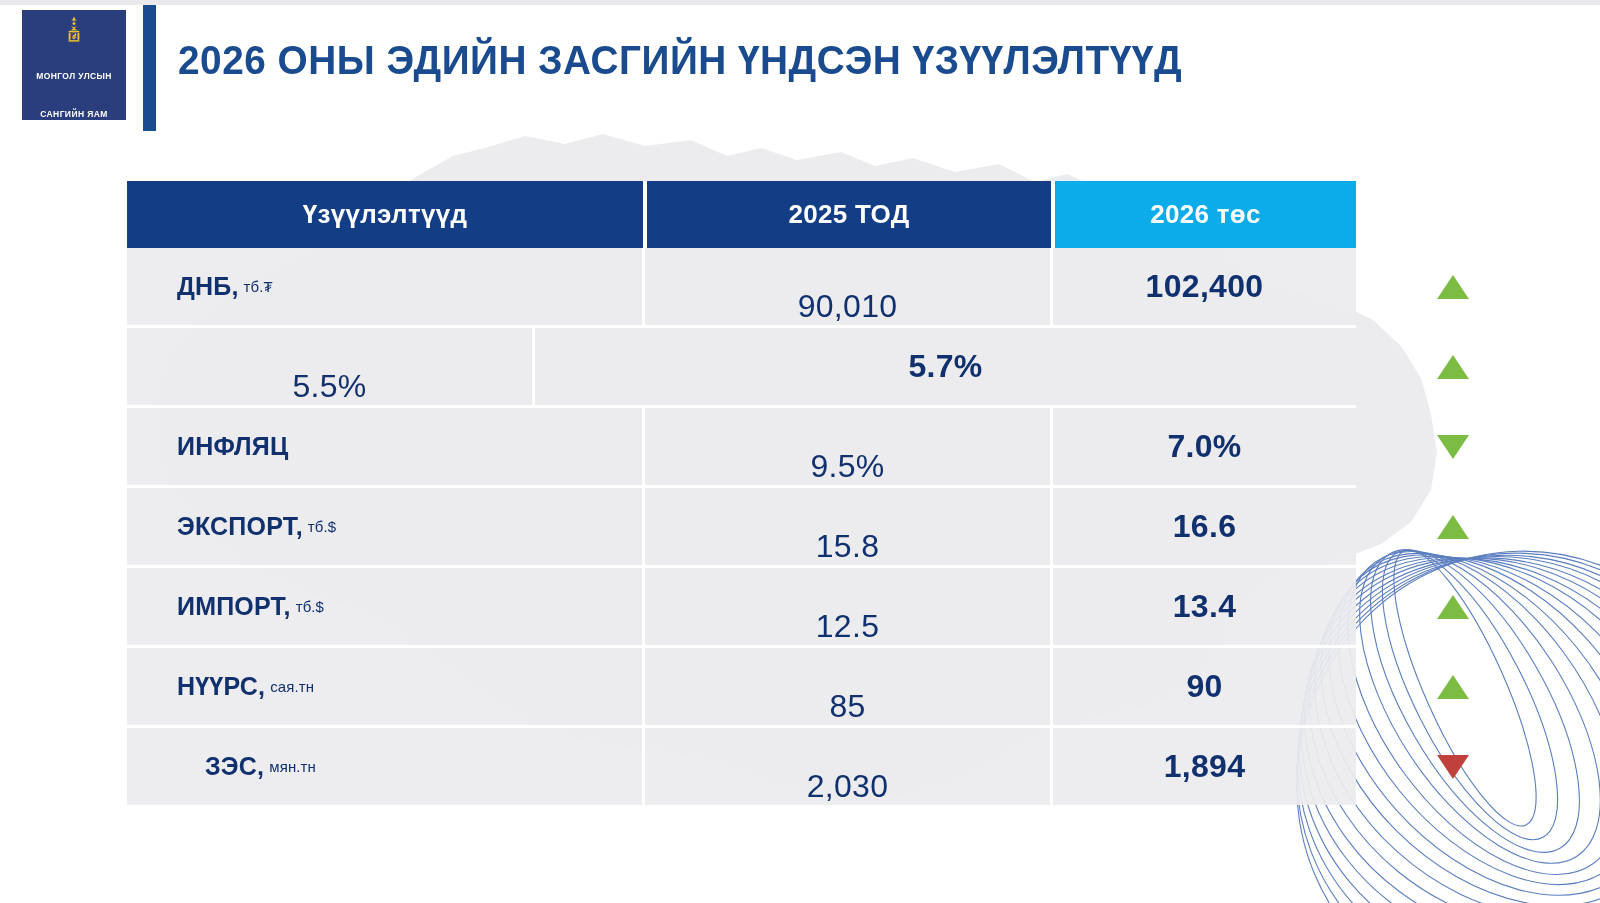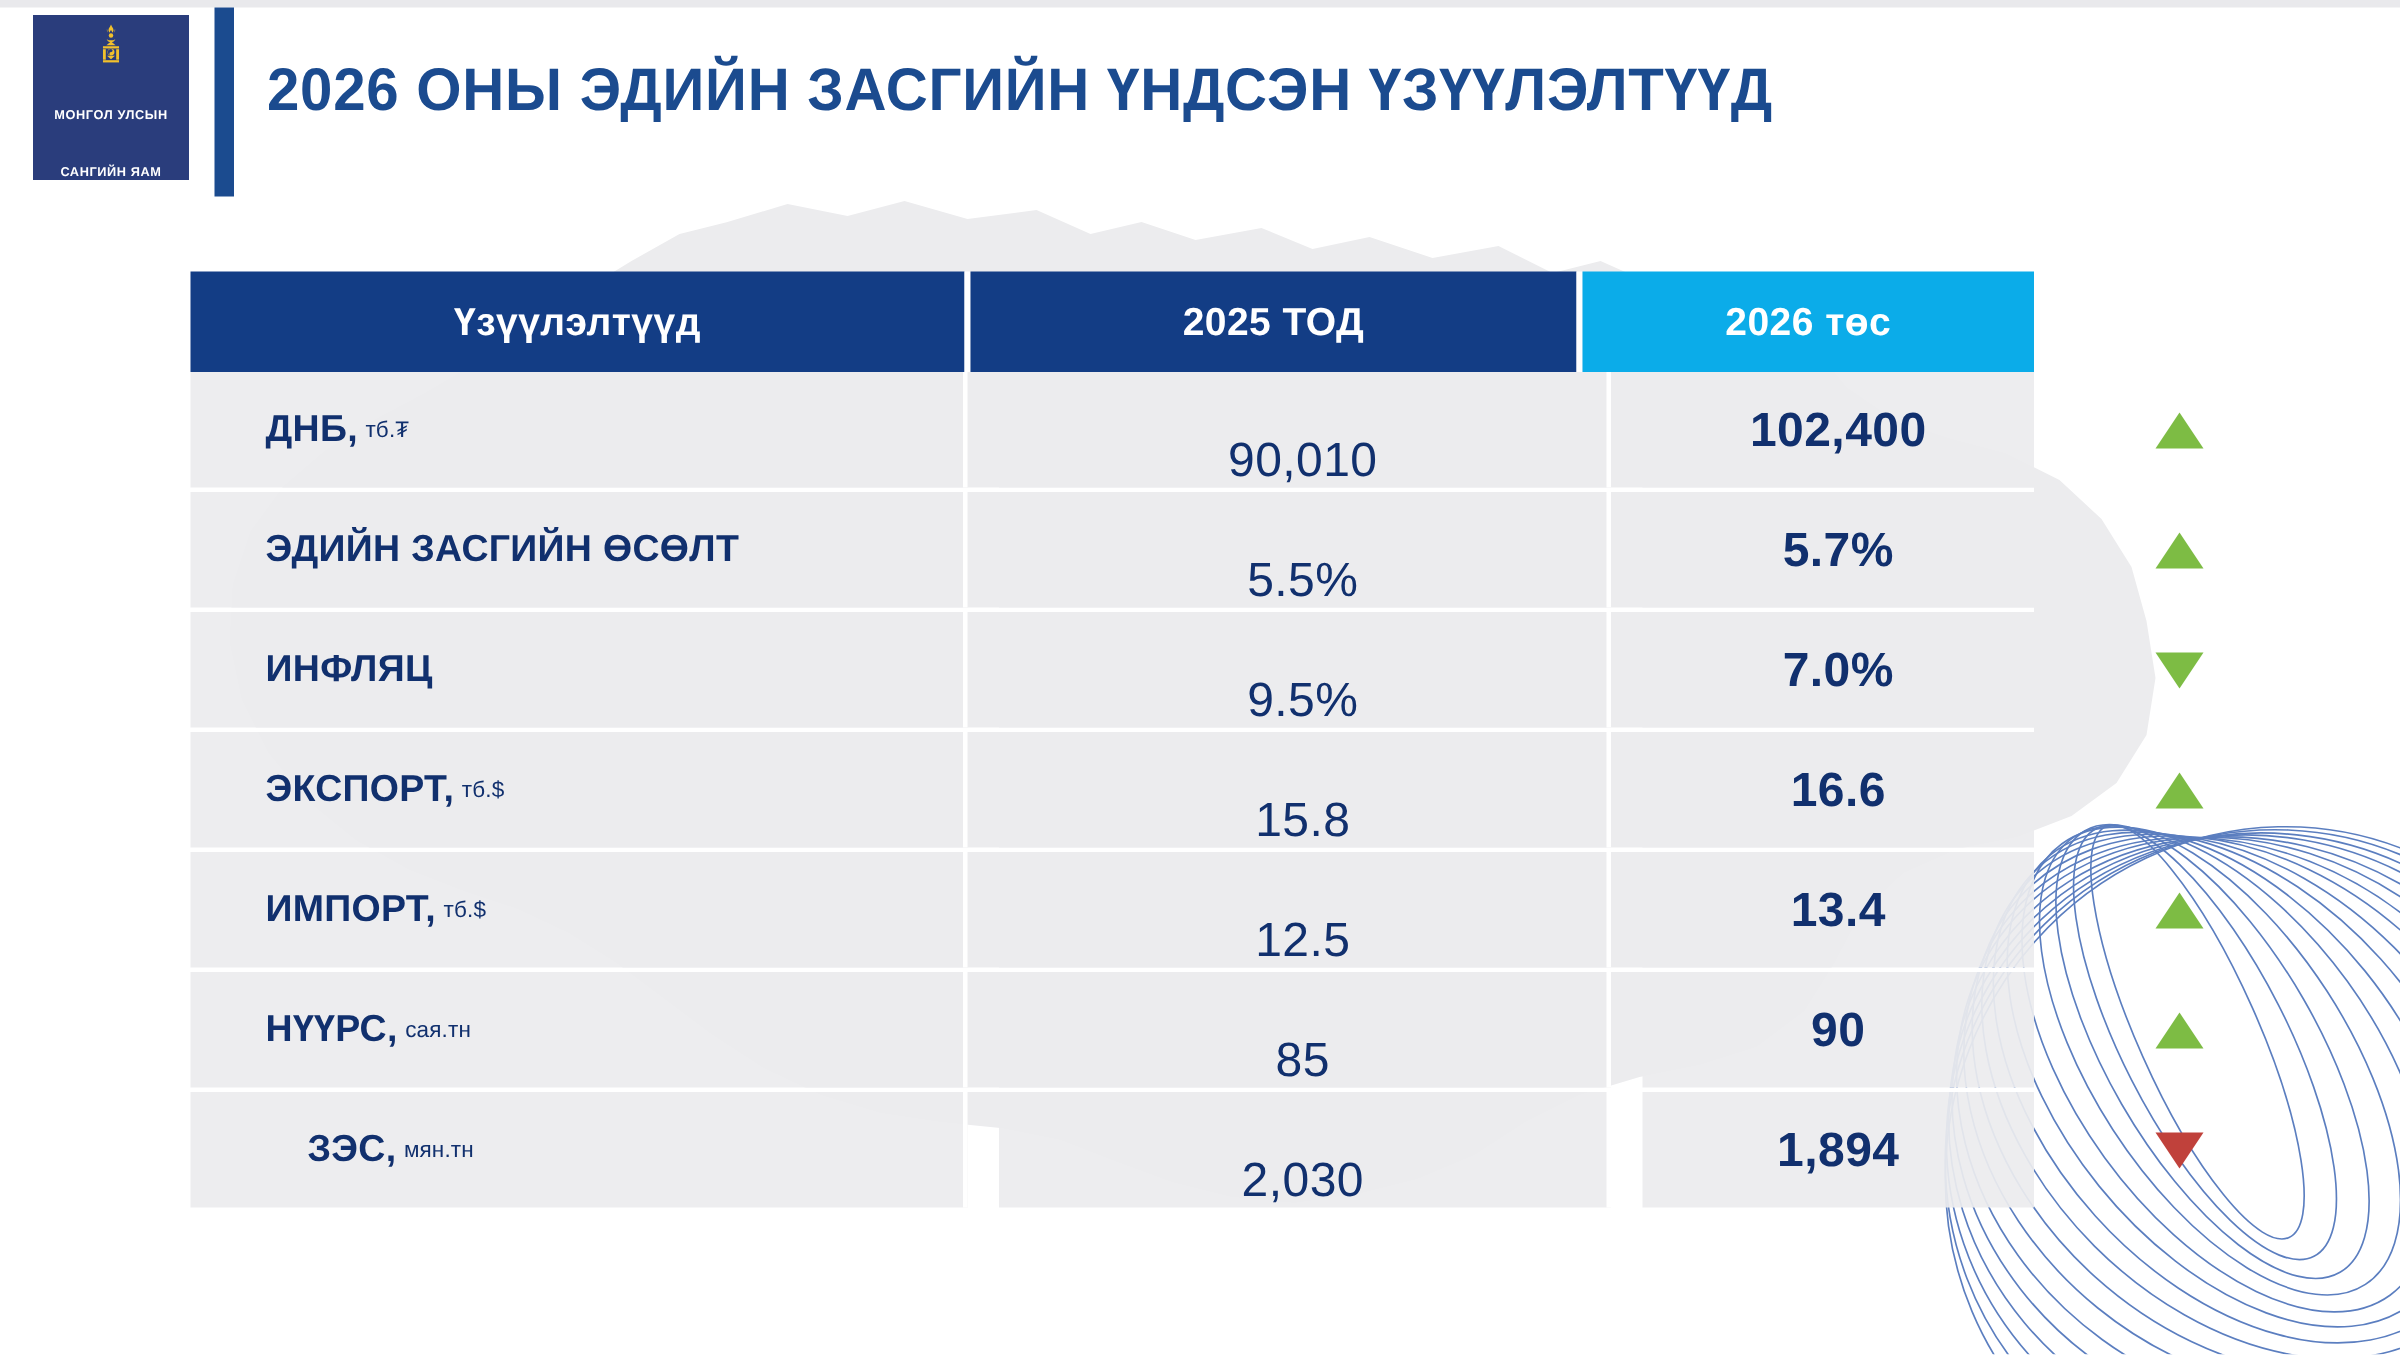--- a/index.html
+++ b/index.html
@@ -118,21 +118,20 @@
   .th-gap { width: 4px; background: #ffffff; }
   .th-2 { width: 404px; background: #133d85; }
   .th-3 { flex: 1; background: #0bace9; }
 
   .tbody { width: 100%; }
   .row {
     display: flex;
     position: relative;
     height: 77px;
     border-bottom: 3px solid #ffffff;
-    gap: 21px;
   }
   .row:last-child { border-bottom: none; }
   .cell {
     display: flex;
     align-items: center;
     background: rgba(236,236,238,0.93);
     border-right: 3px solid #ffffff;
     box-sizing: border-box;
   }
   .cell.label {
@@ -301,23 +300,20 @@
         </div>
         <div class="cell v2025">
           <span class="val-2025">90,010</span>
         </div>
         <div class="cell v2026">
           <span class="val-2026">102,400</span>
         </div>
         <div class="trend up"></div>
       </div>
       <div class="row">
-        <div class="cell label">
-          <span class="lbl-main">ЭДИЙН ЗАСГИЙН ӨСӨЛТ</span>
-        </div>
         <div class="cell v2025">
           <span class="val-2025">5.5%</span>
         </div>
         <div class="cell v2026">
           <span class="val-2026">5.7%</span>
         </div>
         <div class="trend up"></div>
       </div>
       <div class="row">
         <div class="cell label">

